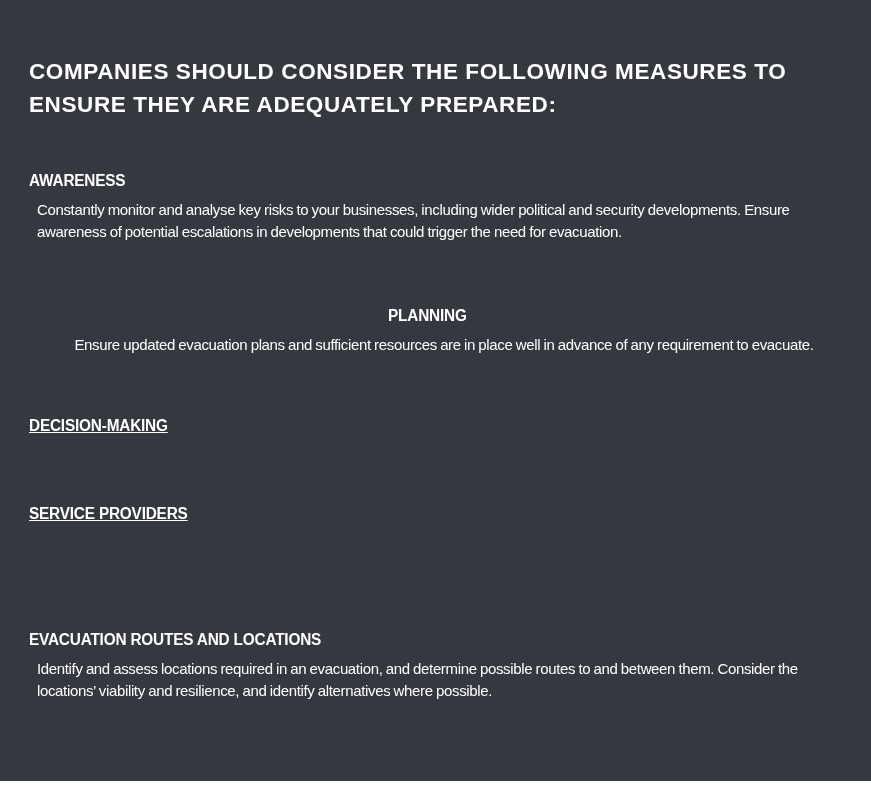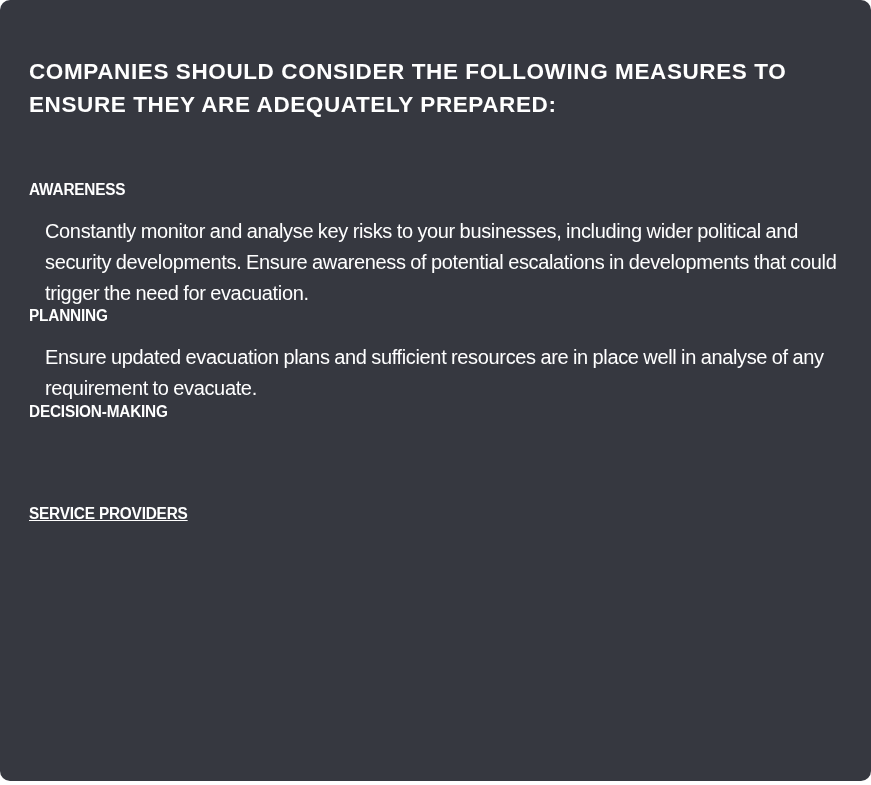--- a/index.html
+++ b/index.html
@@ -4,21 +4,20 @@
 <style>
   html, body { margin: 0; padding: 0; background: #ffffff; }
   body { width: 871px; height: 785px; overflow: hidden; }
   .panel {
     position: absolute; left: 0; top: 0;
     width: 871px; height: 781px;
     background: #363840;
     color: #ffffff;
     box-sizing: border-box;
     padding: 0 20px 0 29px;
-    border-radius: 10px;
   }
   .title {
     position: absolute; left: 29px; top: 55px; width: 820px;
     font-family: "Liberation Sans", sans-serif;
     font-weight: bold;
     font-size: 22.5px;
     line-height: 33px;
     letter-spacing: 0.6px;
     margin: 0;
   }
@@ -29,44 +28,48 @@
   .sec-head {
     font-weight: bold;
     font-size: 16px;
     line-height: 20px;
     letter-spacing: -0.2px;
     margin: 0 0 3px 0;
     transform: scaleX(0.96);
     transform-origin: left;
   }
   .sec-body {
-    font-size: 20px;
-    line-height: 31px;
-    margin: 16px;
+    font-size: 15px;
+    line-height: 22px;
+    margin: 8px;
     letter-spacing: -0.35px;
     word-spacing: -0.5px;
   }
 </style>
 </head>
 <body>
 
 <div class="panel">
   <h1 class="title">COMPANIES SHOULD CONSIDER THE FOLLOWING MEASURES TO ENSURE THEY ARE ADEQUATELY PREPARED:</h1>
 
-  <div class="section" style="top:180px;">
+  <div class="section" style="top:171px;">
     <p class="sec-head">AWARENESS</p>
     <p class="sec-body">Constantly monitor and analyse key risks to your businesses, including wider political and security developments. Ensure awareness of potential escalations in developments that could trigger the need for evacuation.</p>
   </div>
 
-  <div class="section" style="top:306px;">
+  <div class="section" style="top:306px;text-align:center;">
     <p class="sec-head">PLANNING</p>
-    <p class="sec-body">Ensure updated evacuation plans and sufficient resources are in place well in analyse of any requirement to evacuate.</p>
+    <p class="sec-body">Ensure updated evacuation plans and sufficient resources are in place well in advance of any requirement to evacuate.</p>
   </div>
 
-  <div class="section" style="top:402px;">
+  <div class="section" style="top:416px;text-decoration:underline;">
     <p class="sec-head">DECISION-MAKING</p>
   </div>
 
   <div class="section" style="top:504px;text-decoration:underline;">
     <p class="sec-head">SERVICE PROVIDERS</p>
   </div>
 
+  <div class="section" style="top:630px;">
+    <p class="sec-head">EVACUATION ROUTES AND LOCATIONS</p>
+    <p class="sec-body">Identify and assess locations required in an evacuation, and determine possible routes to and between them. Consider the locations’ viability and resilience, and identify alternatives where possible.</p>
+  </div>
 </div>
 
 </body></html>

